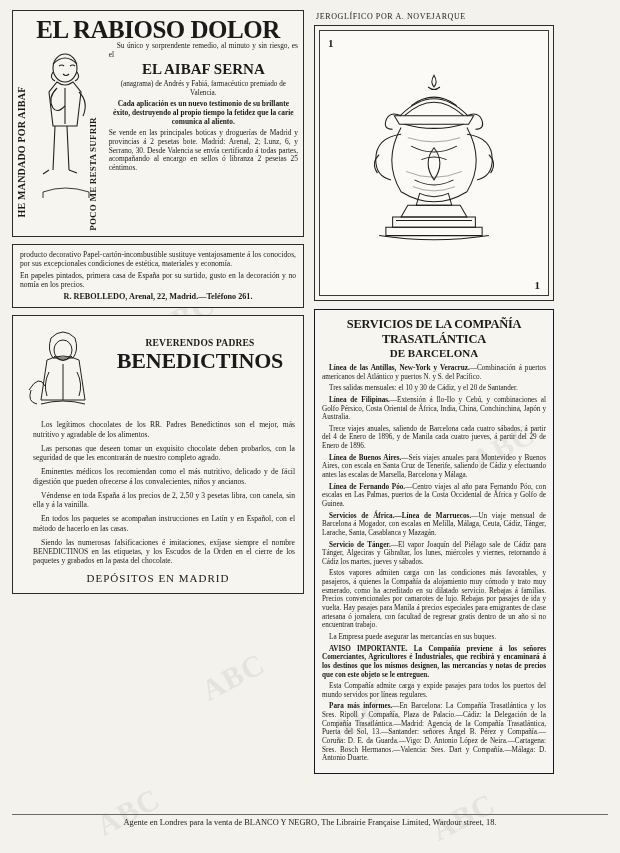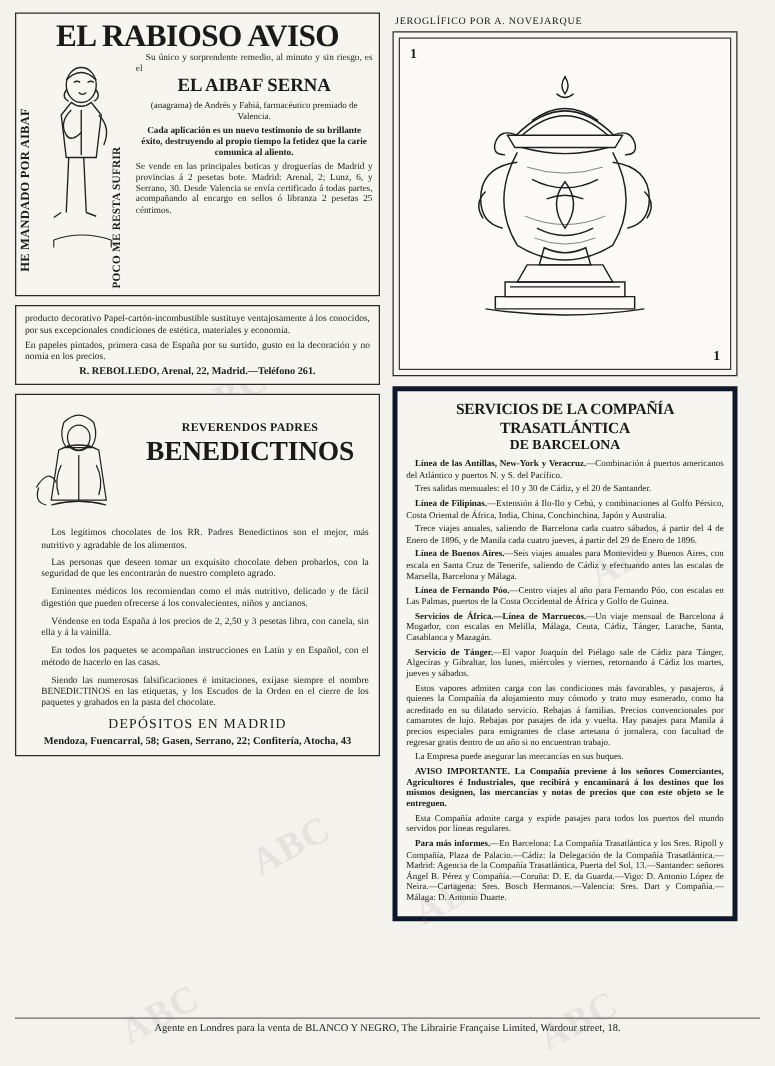--- a/index.html
+++ b/index.html
@@ -37,21 +37,21 @@
   .columns {
     display: flex;
     gap: 10px;
     height: 800px;
   }
   .col {
     width: 50%;
     box-sizing: border-box;
   }
   .col-left { width: 292px; }
-  .col-right { width: 276px; }
+  .col-right { width: 240px; }
 
   .ad {
     border: 1px solid #2b2b2b;
     background: #f7f5ef;
     box-sizing: border-box;
     margin-bottom: 7px;
     padding: 5px 6px;
     position: relative;
   }
 
@@ -213,21 +213,21 @@
   .corner-num {
     position: absolute;
     font-size: 11px;
     font-weight: bold;
     font-family: "Liberation Serif", serif;
   }
   .cn-tl { left: 8px; top: 6px; }
   .cn-br { right: 8px; bottom: 4px; }
 
   .serv {
-    border: 4px solid #0f172a;
+    border: 1px solid #0f172a;
     background: #f7f5ef;
     padding: 5px 7px 7px 7px;
     box-sizing: border-box;
   }
   .serv h2 {
     font-size: 12.4px;
     text-align: center;
     margin: 2px 0 0 0;
     font-weight: bold;
     letter-spacing: -0.2px;
@@ -269,21 +269,21 @@
   <div class="wm" style="left:470px; top:430px;">ABC</div>
   <div class="wm" style="left:330px; top:700px;">ABC</div>
   <div class="wm" style="left:95px; top:795px;">ABC</div>
   <div class="wm" style="left:430px; top:800px;">ABC</div>
 
   <div class="columns">
 
     <div class="col col-left">
 
       <div class="ad ad1">
-        <h1>EL RABIOSO AVISO</h1>
+        <h1>EL RABIOSO DOLOR</h1>
         <div class="ad1-body">
           <div class="vert-left">
             <div class="vert-text">HE MANDADO POR AIBAF</div>
           </div>
           <div class="figure-box">
             <svg width="76" height="190" viewBox="0 0 76 190">
 
               <g fill="none" stroke="#222" stroke-width="1.1">
                 <ellipse cx="36" cy="26" rx="12" ry="14"></ellipse>
                 <path d="M24 22 q12 -12 24 0"></path>
@@ -349,21 +349,20 @@
             <div class="ben">BENEDICTINOS</div>
           </div>
         </div>
         <p>Los legítimos chocolates de los RR. Padres Benedictinos son el mejor, más nutritivo y agradable de los alimentos.</p>
         <p>Las personas que deseen tomar un exquisito chocolate deben probarlos, con la seguridad de que les encontrarán de nuestro completo agrado.</p>
         <p>Eminentes médicos los recomiendan como el más nutritivo, delicado y de fácil digestión que pueden ofrecerse á los convalecientes, niños y ancianos.</p>
         <p>Véndense en toda España á los precios de 2, 2,50 y 3 pesetas libra, con canela, sin ella y á la vainilla.</p>
         <p>En todos los paquetes se acompañan instrucciones en Latín y en Español, con el método de hacerlo en las casas.</p>
         <p>Siendo las numerosas falsificaciones é imitaciones, exíjase siempre el nombre BENEDICTINOS en las etiquetas, y los Escudos de la Orden en el cierre de los paquetes y grabados en la pasta del chocolate.</p>
         <div class="dep">DEPÓSITOS EN MADRID</div>
-        <div class="addr">Mendoza, Fuencarral, 58; Gasen, Serrano, 22; Confitería, Atocha, 43</div>
       </div>
 
     </div>
 
     <div class="col col-right">
 
       <div class="jerog-head">JEROGLÍFICO POR A. NOVEJARQUE</div>
 
       <div class="jerog-box">
         <div class="jerog-inner">

